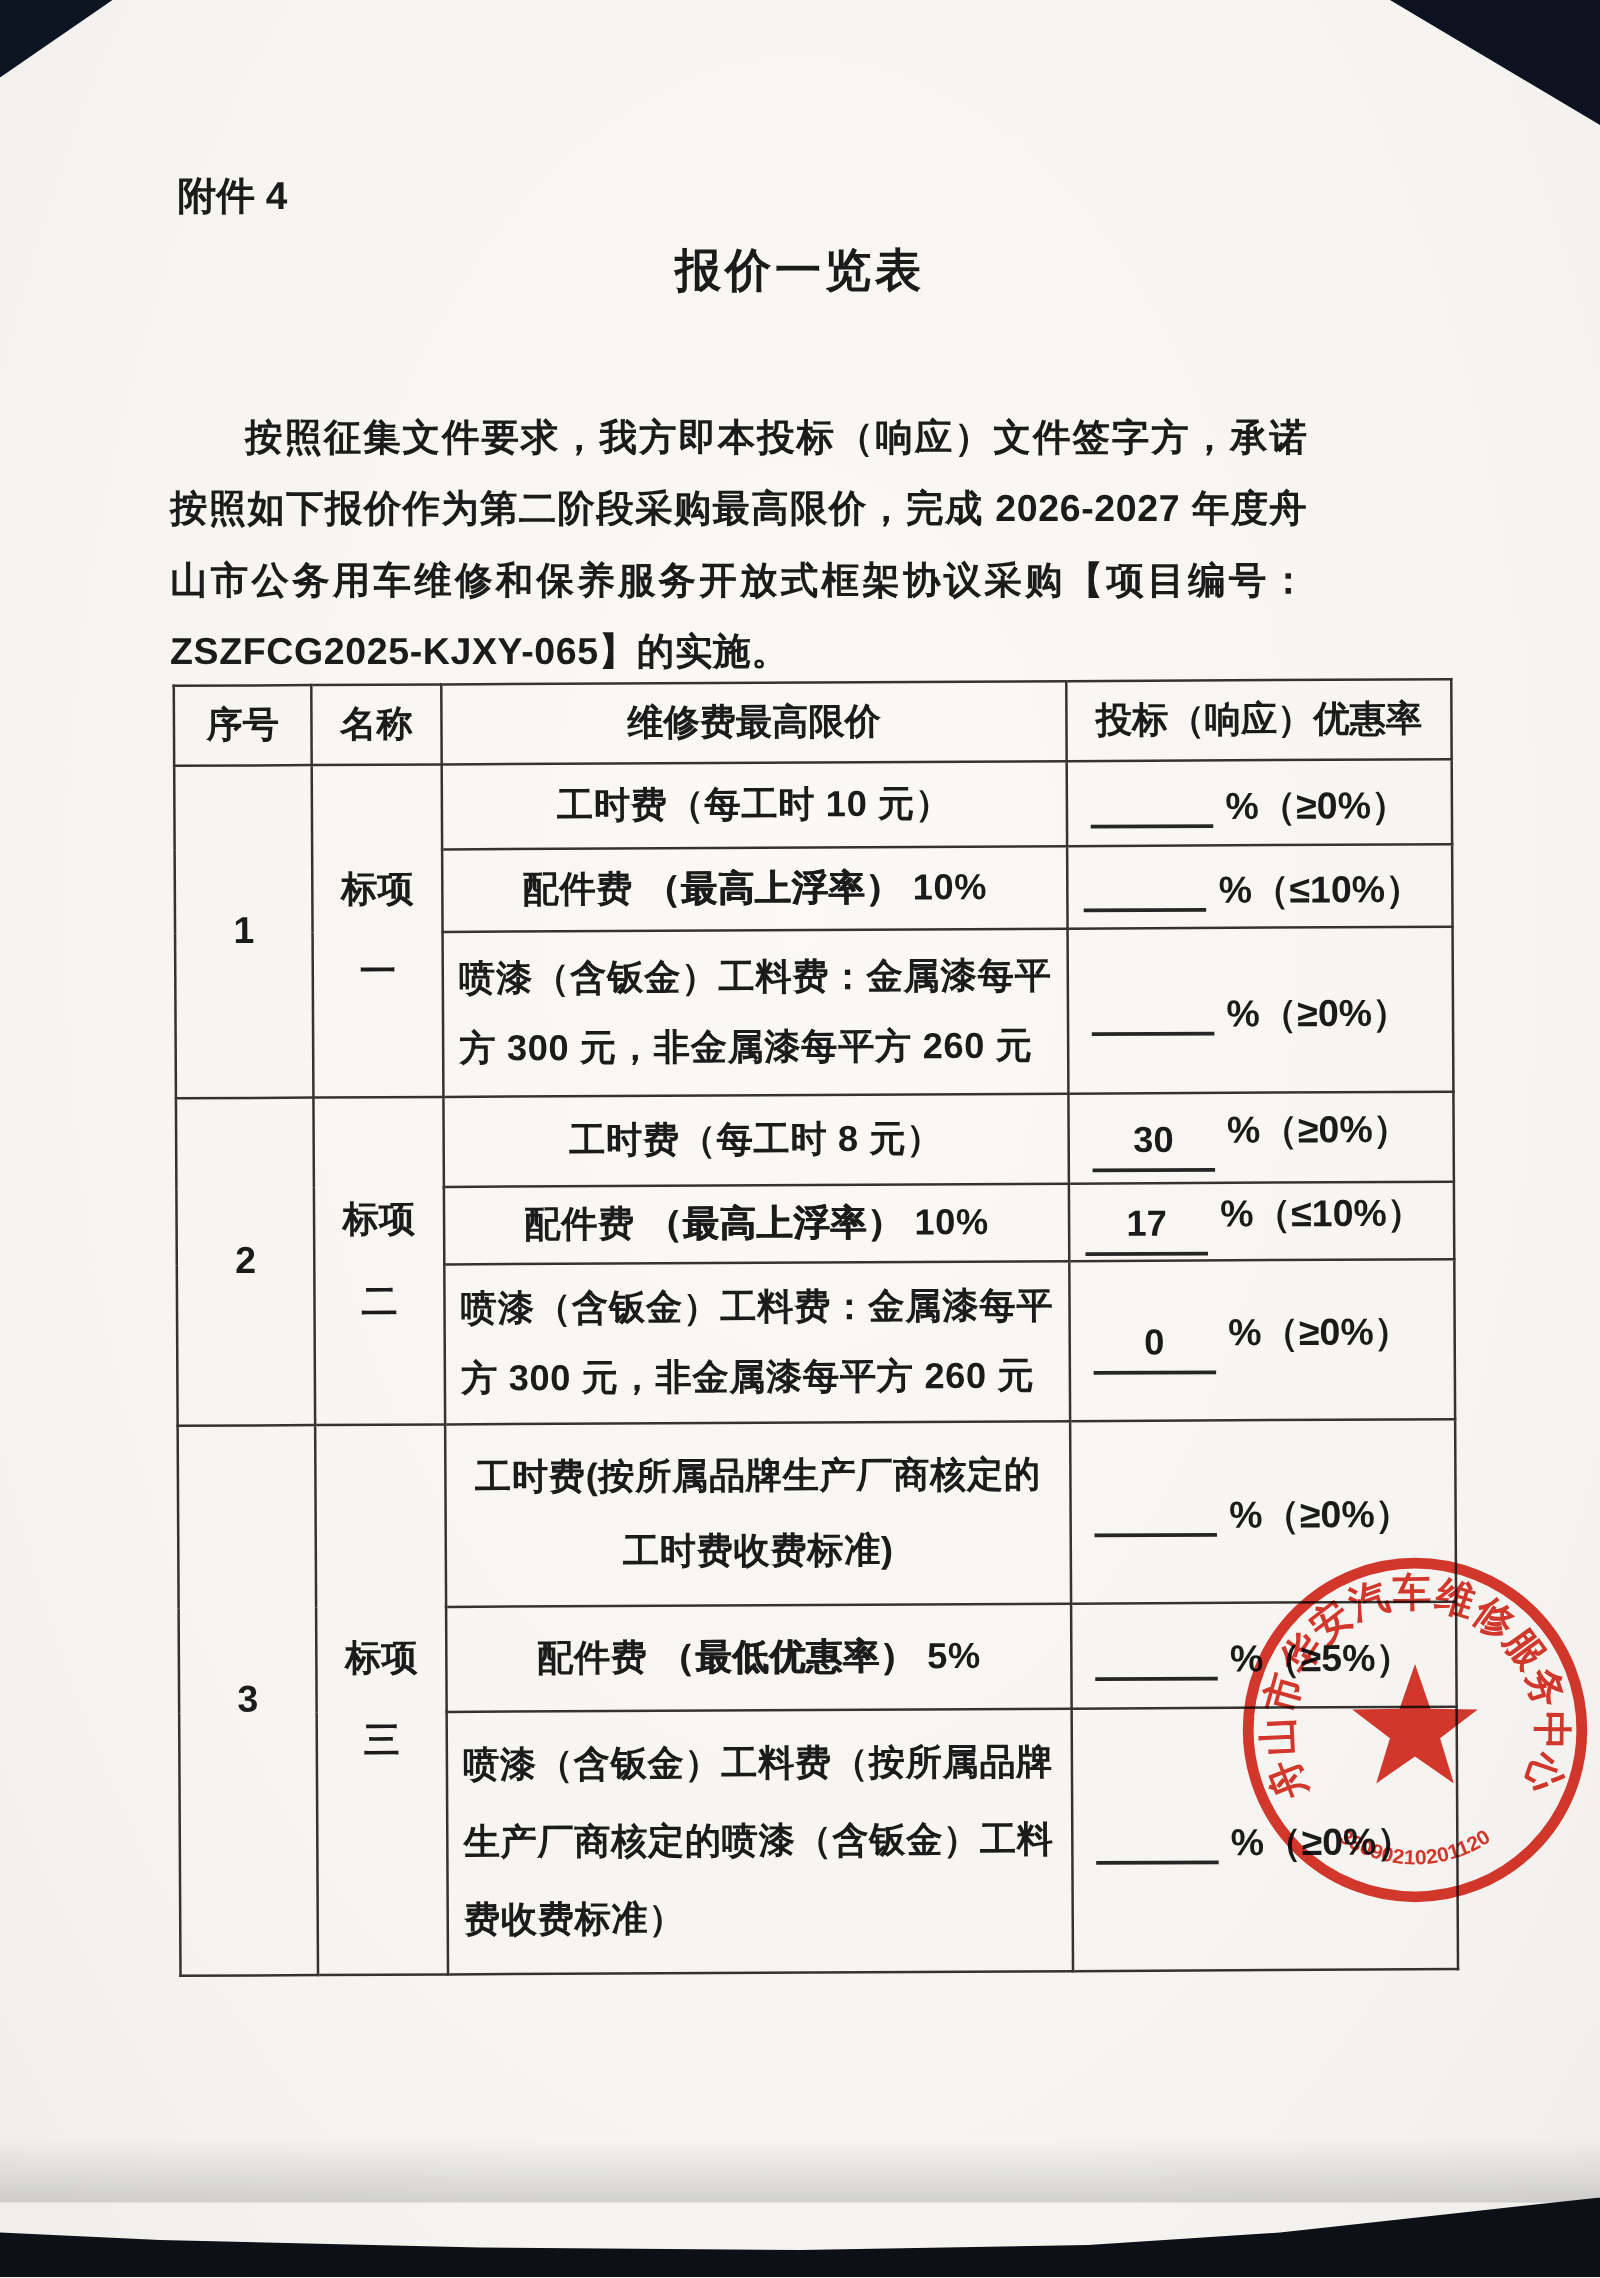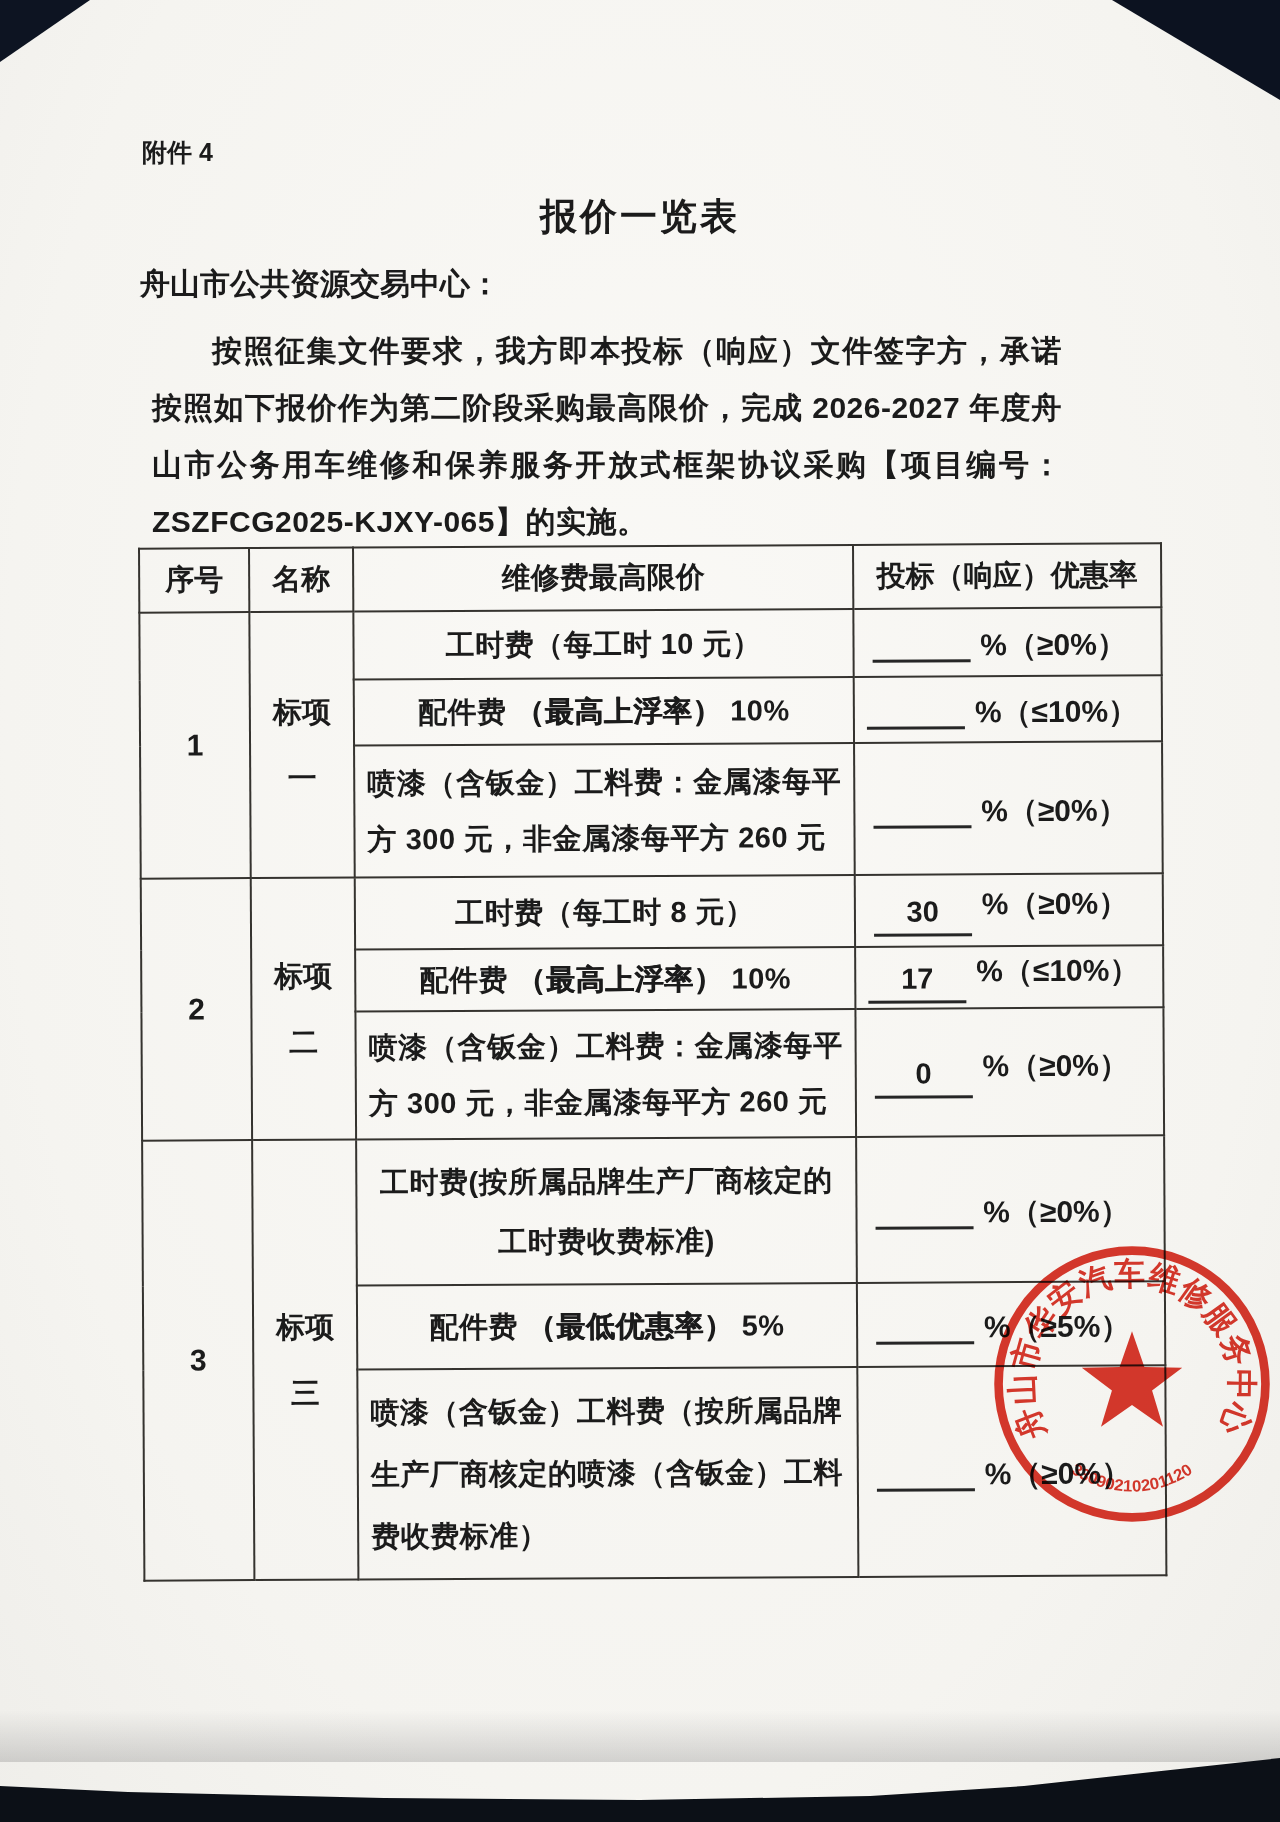--- a/index.html
+++ b/index.html
@@ -10,25 +10,25 @@
   
   .corner-tl{position:absolute;left:0;top:0;width:90px;height:62px;background:#0d1422;
              clip-path:polygon(0 0,100% 0,0 100%);}
   .corner-tr{position:absolute;right:0;top:0;width:168px;height:100px;background:#0c1220;
              clip-path:polygon(0 0,100% 0,100% 100%);}
   .band-shade{position:absolute;left:0;right:0;bottom:60px;height:52px;
              background:linear-gradient(to bottom, rgba(25,25,30,0), rgba(25,25,30,0.16));}
   .band-bottom{position:absolute;left:0;bottom:0;width:100%;height:70px;background:#0c1017;
              clip-path:polygon(0 34px,10% 40px,30% 46px,50% 48px,68% 44px,80% 34px,90% 20px,100% 6px,100% 70px,0 70px);}
   
-  .att{position:absolute;left:142px;top:136px;font-size:25px;font-weight:700;}
+  .att{position:absolute;left:142px;top:136px;font-size:31px;font-weight:700;}
   .title{position:absolute;left:0;top:192px;width:100%;text-align:center;
          font-size:37px;font-weight:700;letter-spacing:3px;}
   .salutation{position:absolute;left:140px;top:264px;font-size:30px;font-weight:600;}
-  .para{position:absolute;left:152px;top:322px;width:910px;font-size:30px;font-weight:600;
+  .para{position:absolute;left:136px;top:322px;width:910px;font-size:30px;font-weight:600;
         line-height:57px;text-align:justify;text-indent:2em;letter-spacing:0.5px;}
   
   .tblwrap{position:absolute;left:138px;top:545px;width:1022px;transform:rotate(-0.3deg);transform-origin:50% 0;}
   table{border-collapse:collapse;width:1022px;table-layout:fixed;}
   td,th{border:2px solid #35332f;vertical-align:middle;font-weight:700;color:#1b1b1b;
         padding:0 12px;overflow:hidden;}
   th{font-size:29px;font-weight:700;}
   .hrow{height:64px;}
   .g1r1{height:68px}.g1r2{height:66px}.g1r3{height:132px}
   .g2r1{height:72px}.g2r2{height:62px}.g2r3{height:128px}
@@ -49,21 +49,20 @@
   .stamp{position:absolute;left:988px;top:1240px;width:288px;height:288px;
          opacity:0.92;mix-blend-mode:multiply;}
 </style>
 </head>
 <body>
 
 <div class="sheet">
 
   <div class="att">附件 4</div>
   <div class="title">报价一览表</div>
-  <div class="salutation">舟山市公共资源交易中心：</div>
   <div class="para">按照征集文件要求，我方即本投标（响应）文件签字方，承诺按照如下报价作为第二阶段采购最高限价，完成 2026-2027 年度舟山市公务用车维修和保养服务开放式框架协议采购【项目编号：ZSZFCG2025-KJXY-065】的实施。</div>
 
   <div class="tblwrap">
     <table>
       <colgroup>
           <col style="width:110px">
           <col style="width:104px">
           <col style="width:500px">
           <col style="width:308px">
         </colgroup>

